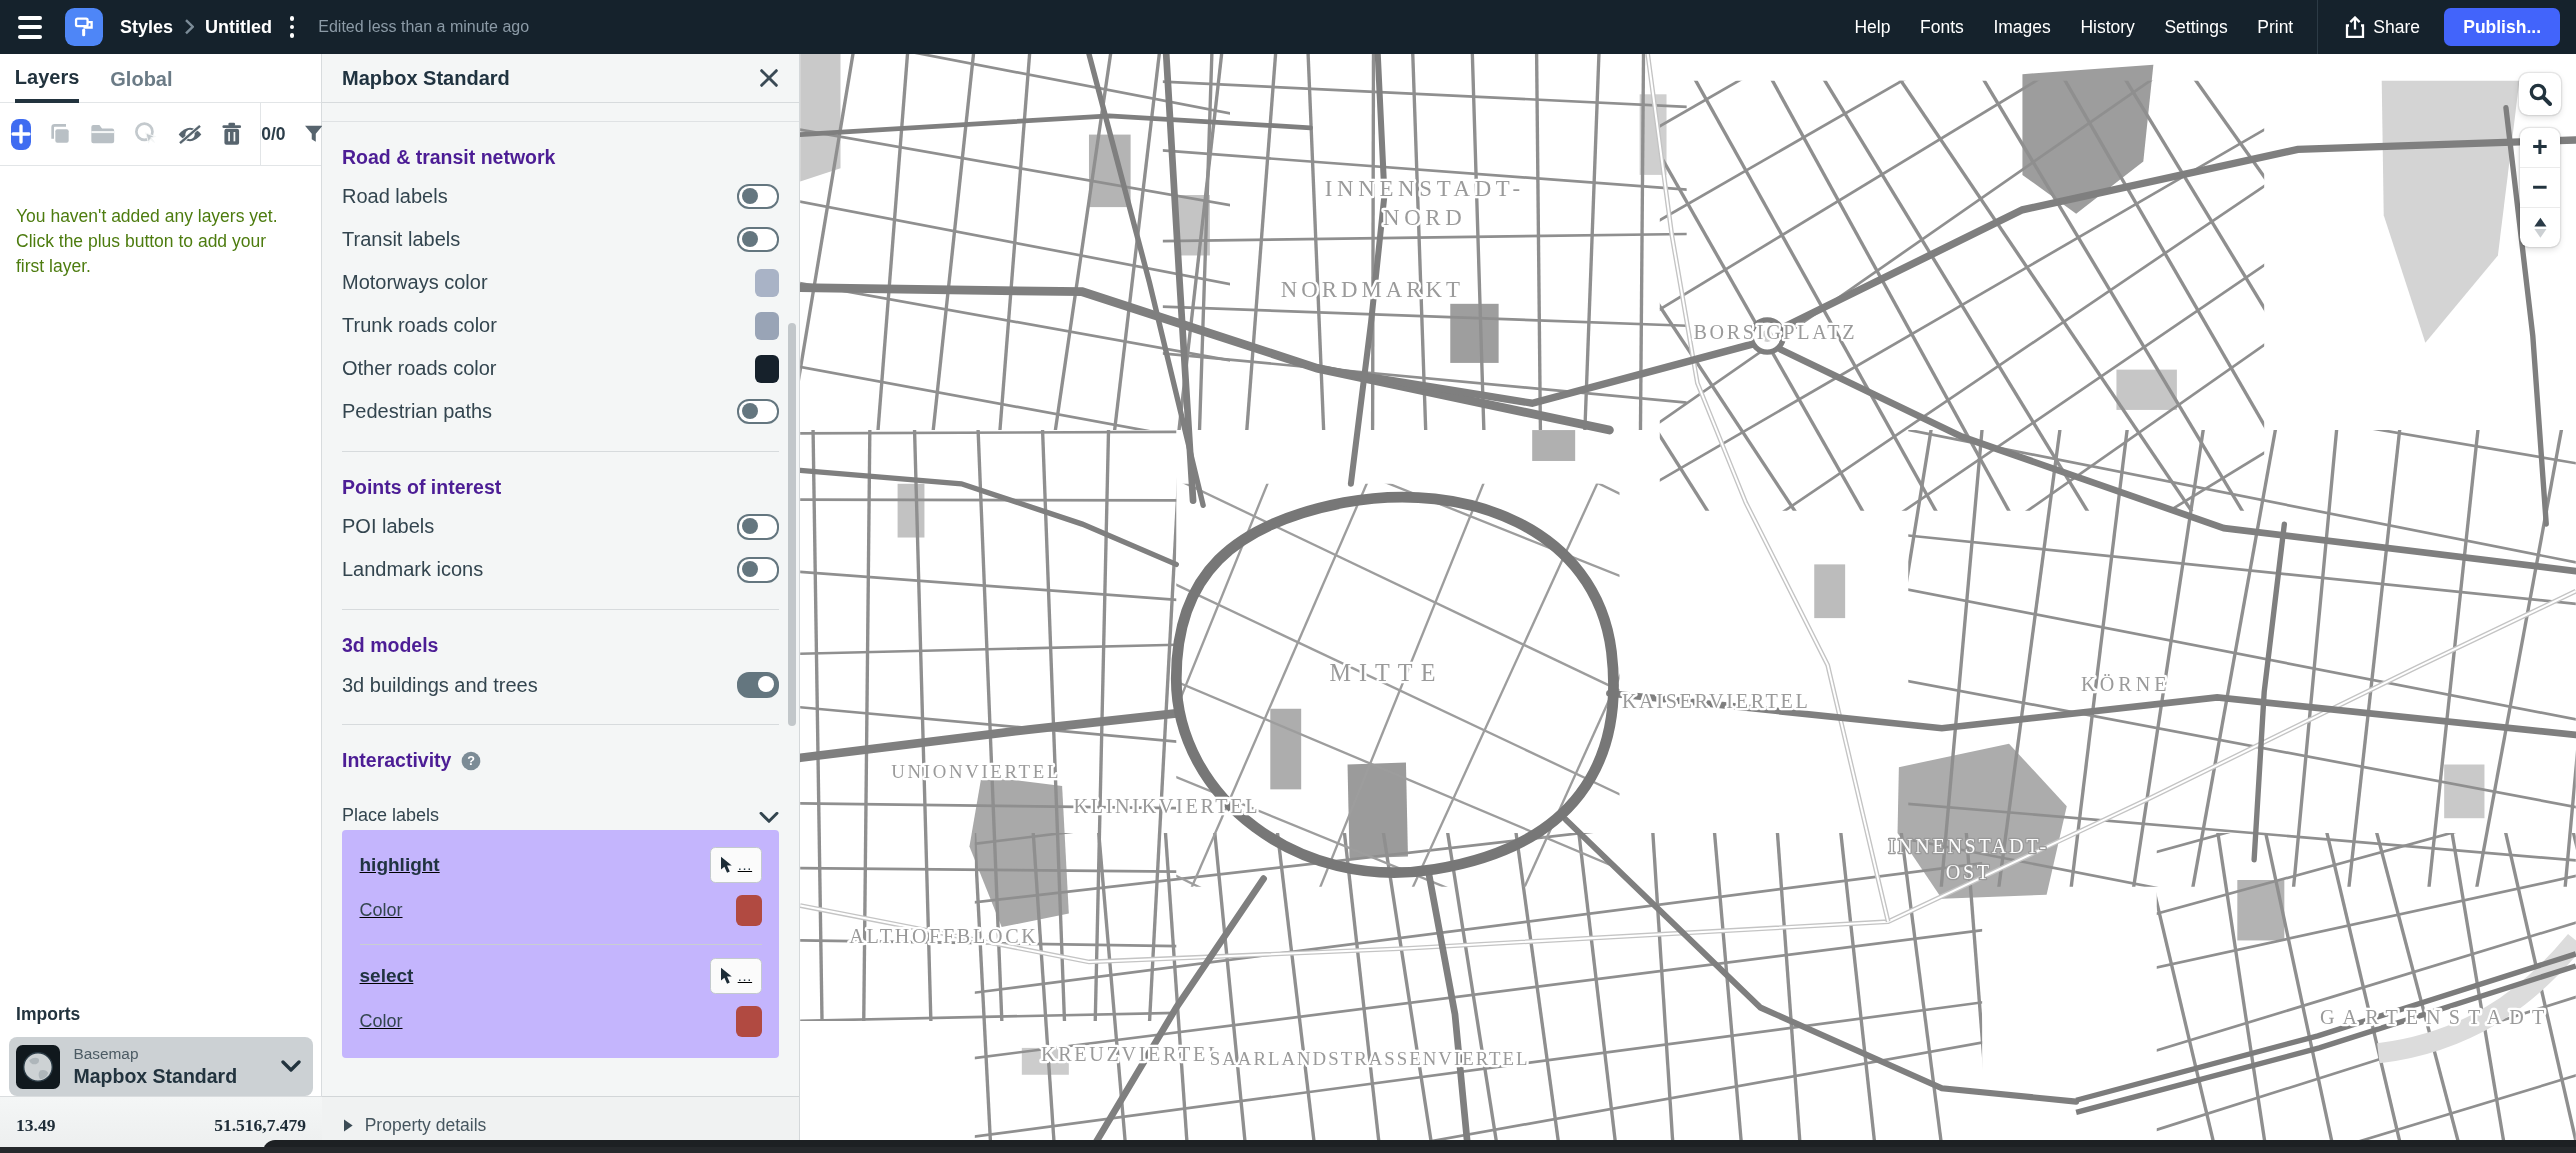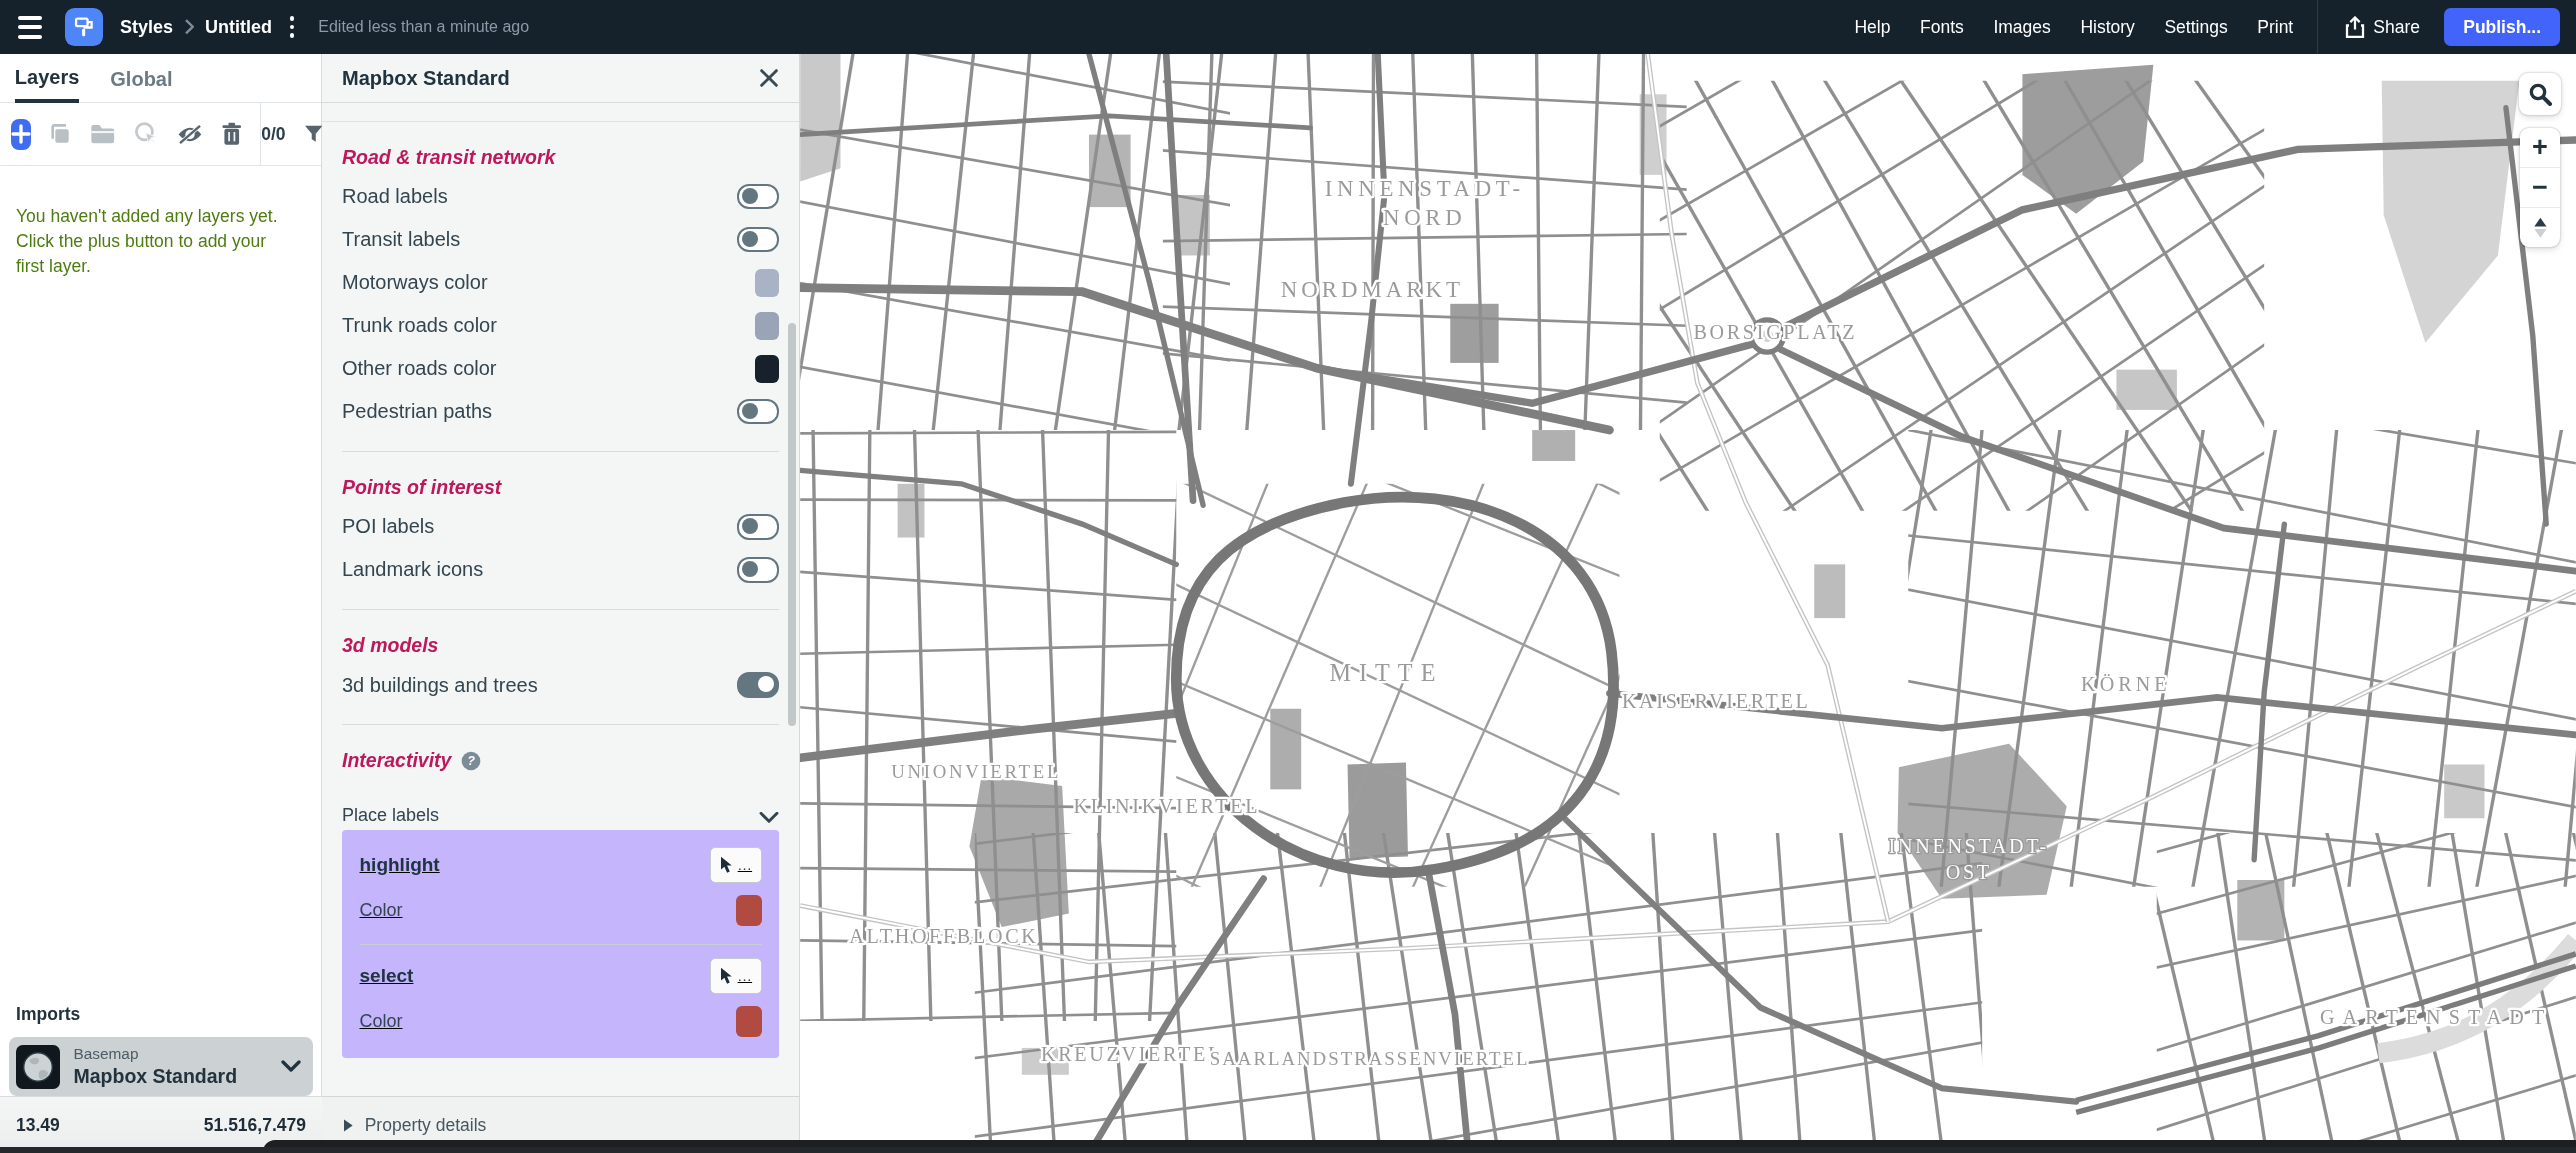--- a/index.html
+++ b/index.html
@@ -37,33 +37,33 @@
   .count{margin-left:auto;font-size:17.5px;font-weight:bold;color:#2c3e4a;}
   #empty{padding:20px 16px;font-size:17.5px;line-height:1.45;color:#4d7c0f;width:282px;}
   #imports{position:absolute;left:0;bottom:58px;width:322px;box-sizing:border-box;padding:0 9.4px;}
   #imports h4{font-size:17.5px;color:#22333e;margin:0 0 12px 6.7px;font-weight:bold;}
   .importcard{background:#ccd1d4;border-radius:8px;height:59px;display:flex;align-items:center;padding:0 12px 0 6.7px;cursor:pointer;}
   .thumb{width:44px;height:44px;border-radius:6.7px;background:#10181d;display:flex;align-items:center;justify-content:center;margin-right:13.4px;}
   .imp-kind{font-size:15.4px;color:#4c5b64;}
   .imp-name{font-size:19.5px;font-weight:bold;color:#22333e;margin-top:1.3px;}
   #statusbar{position:absolute;left:0;bottom:0;width:322px;height:58px;background:linear-gradient(#f4f6f6,#eceeee);
              border-top:1.3px solid #dadddf;display:flex;align-items:center;justify-content:space-between;
-             box-sizing:border-box;padding:0 16px;font-family:Liberation Sans, sans-serif;
+             box-sizing:border-box;padding:0 16px;font-family:Liberation Serif, serif;
              font-size:17.5px;font-weight:600;color:#1f2d38;}
 
   
   #panel{position:absolute;left:322px;top:54px;width:478px;height:1100px;background:#f4f6f6;
          border-right:1.3px solid #d4d8da;box-sizing:border-box;overflow:hidden;}
   #panelhead{display:flex;align-items:center;height:48px;padding:0 20px;}
   #paneltitle{font-size:20px;font-weight:bold;color:#203340;}
   .xclose{margin-left:auto;cursor:pointer;}
   .pdiv{border:none;border-top:1.3px solid #d7dbdd;margin:0;}
   .pdiv2{border:none;border-top:1.3px solid #dfe2e4;margin:17.5px 0 0 0;}
   #panelbody{padding:0 20px;}
-  .sechead{font-size:19.5px;font-weight:bold;color:#be185d;margin:24px 0 6.7px 0;display:flex;align-items:center;gap:9.4px;font-style:italic;}
+  .sechead{font-size:19.5px;font-weight:bold;color:#4c1d95;margin:24px 0 6.7px 0;display:flex;align-items:center;gap:9.4px;}
   .prow{display:flex;align-items:center;height:43px;}
   .prow .lbl{font-size:20px;color:#33454f;}
   .prow .ctrl{margin-left:auto;}
   .toggle{width:38px;height:21.5px;border:2px solid #64767f;border-radius:12px;background:#fff;position:relative;cursor:pointer;}
   .toggle .knob{position:absolute;top:2px;left:2.7px;width:16px;height:16px;border-radius:50%;background:#64767f;}
   .toggle.on{background:#64767f;border-color:#64767f;}
   .toggle.on .knob{left:auto;right:2.7px;background:#ffffff;}
   .swatch{width:24px;height:28px;border-radius:6px;cursor:pointer;}
   .grouprow{display:flex;align-items:flex-end;height:47px;cursor:pointer;}
   .grouprow .lbl{font-size:18px;color:#33454f;}

